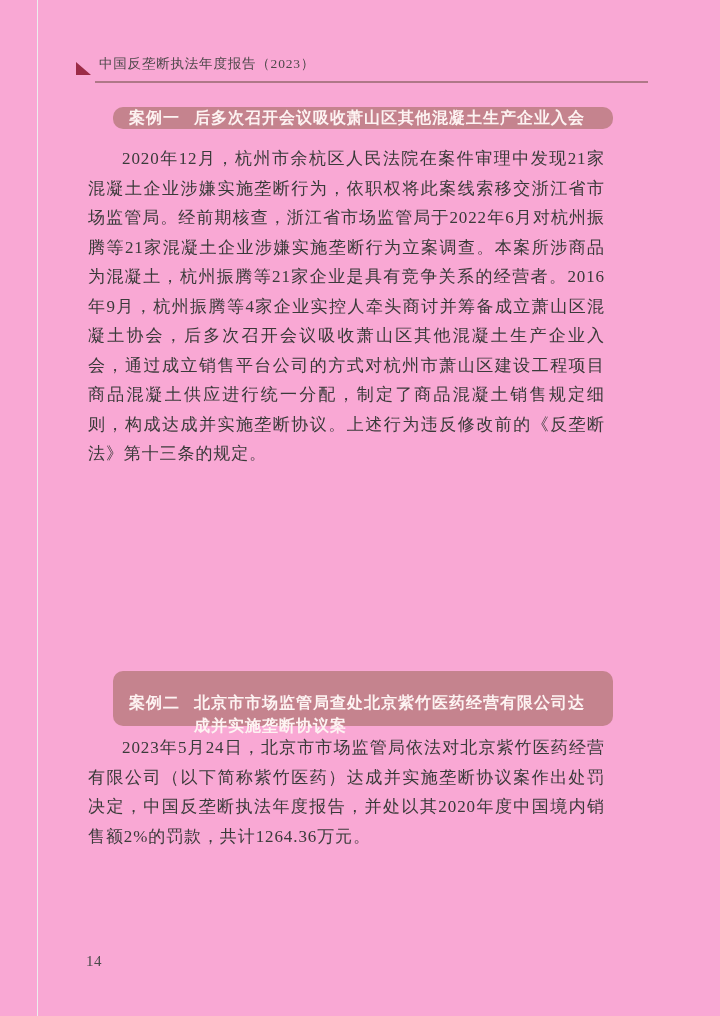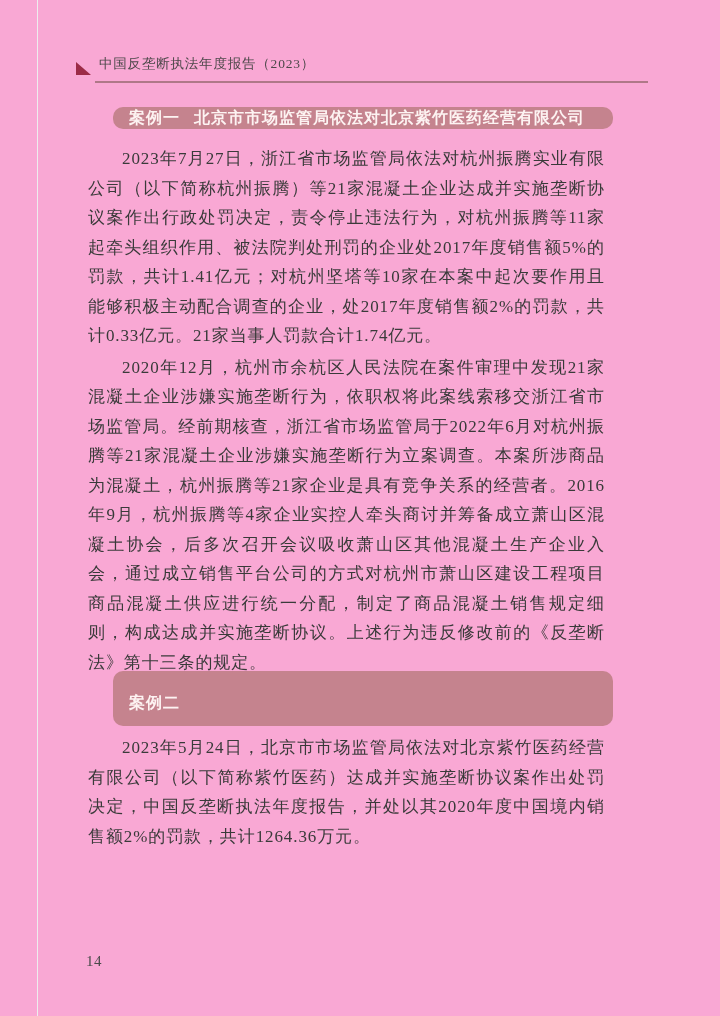--- a/index.html
+++ b/index.html
@@ -79,30 +79,30 @@
   <div class="gutter-line"></div>
 
   <div class="hdr">
     <span class="hdr-marker"></span>
     <span class="hdr-title">中国反垄断执法年度报告（2023）</span>
     <div class="hdr-rule"></div>
   </div>
 
   <div class="banner banner-one">
     <span class="b-label">案例一</span>
-    <span class="b-title">北京市市场监管局依法对北京紫竹医药经营有限公司</span>
+    <span class="b-title">后多次召开会议吸收萧山区其他混凝土生产企业入会</span>
   </div>
 
   <div class="bodyblock block-c1">
-    <p>2023年7月27日，浙江省市场监管局依法对杭州振腾实业有限公司（以下简称杭州振腾）等21家混凝土企业达成并实施垄断协议案作出行政处罚决定，责令停止违法行为，对杭州振腾等11家起牵头组织作用、被法院判处刑罚的企业处2017年度销售额5%的罚款，共计1.41亿元；对杭州坚塔等10家在本案中起次要作用且能够积极主动配合调查的企业，处2017年度销售额2%的罚款，共计0.33亿元。21家当事人罚款合计1.74亿元。</p>
     <p>2020年12月，杭州市余杭区人民法院在案件审理中发现21家混凝土企业涉嫌实施垄断行为，依职权将此案线索移交浙江省市场监管局。经前期核查，浙江省市场监管局于2022年6月对杭州振腾等21家混凝土企业涉嫌实施垄断行为立案调查。本案所涉商品为混凝土，杭州振腾等21家企业是具有竞争关系的经营者。2016年9月，杭州振腾等4家企业实控人牵头商讨并筹备成立萧山区混凝土协会，后多次召开会议吸收萧山区其他混凝土生产企业入会，通过成立销售平台公司的方式对杭州市萧山区建设工程项目商品混凝土供应进行统一分配，制定了商品混凝土销售规定细则，构成达成并实施垄断协议。上述行为违反修改前的《反垄断法》第十三条的规定。</p>
   </div>
 
   <div class="banner banner-two">
     <span class="b-label">案例二</span>
+    <span class="b-title">北京市市场监管局查处北京紫竹医药经营有限公司达成并实施垄断协议案</span>
   </div>
 
   <div class="bodyblock block-c2">
     <p>2023年5月24日，北京市市场监管局依法对北京紫竹医药经营有限公司（以下简称紫竹医药）达成并实施垄断协议案作出处罚决定，中国反垄断执法年度报告，并处以其2020年度中国境内销售额2%的罚款，共计1264.36万元。</p>
   </div>
 
   <div class="page-num">14</div>
 
 </div>
 

